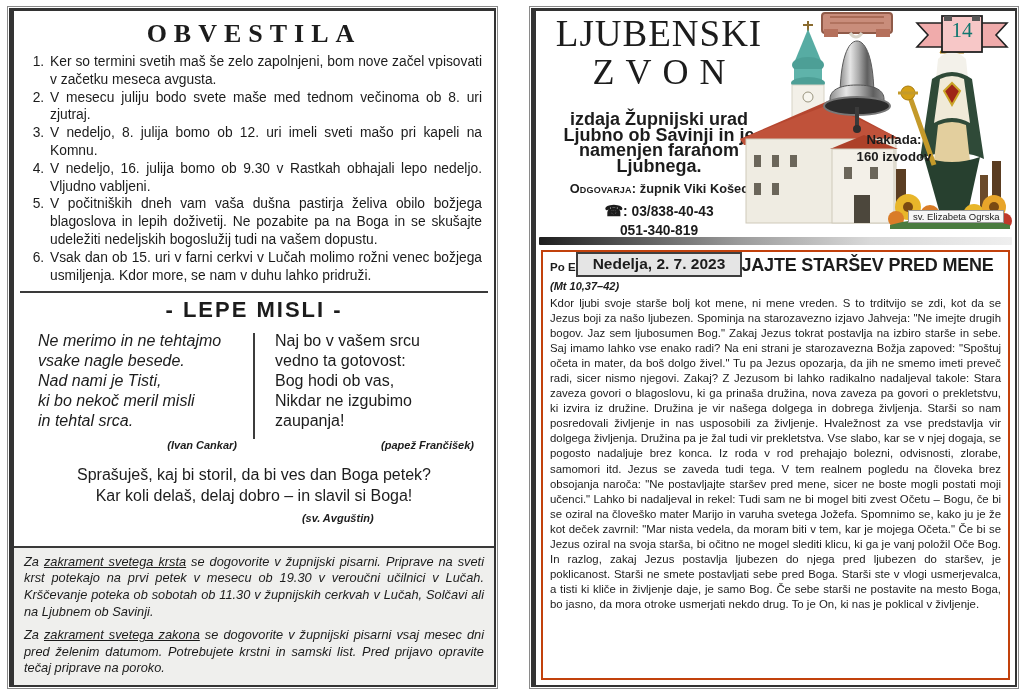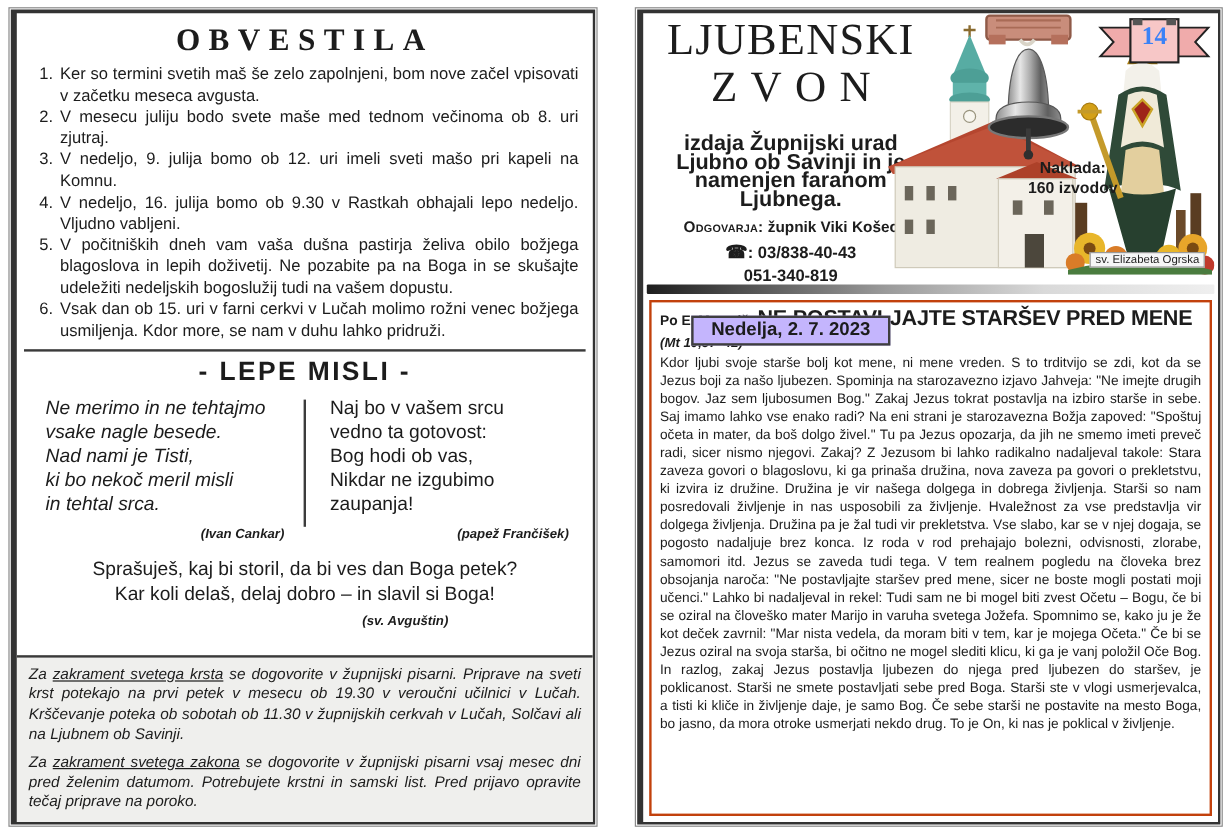--- a/index.html
+++ b/index.html
@@ -54,32 +54,32 @@
   .masthead { position:relative; height:226px; }
   .mast-left { position:absolute; left:4px; top:4px; width:238px; text-align:center; }
   .mast-title1 { font-family:"Liberation Serif", serif; font-size:37px; line-height:38px; letter-spacing:1px; }
   .mast-title2 { font-family:"Liberation Serif", serif; font-size:36px; line-height:38px; letter-spacing:11px; padding-left:11px; }
   .publisher { font-size:18px; font-weight:bold; line-height:15.5px; margin-top:21px; padding:0 6px; }
   .responsible { font-size:12.8px; font-weight:bold; margin-top:7px; }
   .responsible .sc { font-variant:small-caps; letter-spacing:.2px; }
   .phones { font-size:13.8px; font-weight:bold; margin-top:5px; line-height:19px; }
   .phone-icon { font-size:15px; }
   .date-box {
-    display:inline-block; margin-top:24px; border:2px solid #3e3e3e; background:#c4b5fd;
+    display:inline-block; margin-top:12px; border:2px solid #3e3e3e; background:#e5e5e5;
     padding:1px 15px 2px 15px; font-size:15.5px; font-weight:bold;
   }
   .mast-art { position:absolute; }
   .church-illu { left:196px; top:6px; width:172px; height:210px; }
   .bell-illu   { left:264px; top:0px;  width:112px; height:124px; }
   .naklada { left:310px; top:120px; width:96px; text-align:center; font-size:13.2px; font-weight:bold; line-height:17px; z-index:5; }
   .statue-illu { left:352px; top:28px; width:124px; height:190px; }
   .ribbon { left:379px; top:2px; width:94px; height:42px; }
   .ribbon-num {
     position:absolute; left:411px; top:7px; width:30px; text-align:center;
-    font-family:"Liberation Serif", serif; font-size:21px; font-weight:bold; color:#3b82f6;
+    font-family:"Liberation Serif", serif; font-size:21px; font-weight:normal; color:#0f766e;
   }
   .statue-caption {
     position:absolute; left:372px; top:199px; background:#f6f6f6; border:1px solid #999;
     font-size:9.5px; padding:0 4px; white-space:nowrap; color:#222;
   }
   .grad-bar {
     height:8px; margin:0 3px;
     background:linear-gradient(90deg,#1e1e1e 0%,#4a4a4a 15%,#9a9a9a 42%,#d9d9d9 70%,#efefef 100%);
     border-radius:1px;
   }
@@ -97,21 +97,21 @@
 <body>
 
 <div class="canvas">
 
   <div class="page page-left">
     <div class="obvestila-title">OBVESTILA</div>
 
     <ol class="announcements">
       <li>Ker so termini svetih maš še zelo zapolnjeni, bom nove začel vpisovati v začetku meseca avgusta.</li>
       <li>V mesecu juliju bodo svete maše med tednom večinoma ob 8. uri zjutraj.</li>
-      <li>V nedeljo, 9. julija bomo ob 12. uri imeli sveti mašo pri kapeli na Komnu.</li>
+      <li>V nedeljo, 8. julija bomo ob 12. uri imeli sveti mašo pri kapeli na Komnu.</li>
       <li>V nedeljo, 16. julija bomo ob 9.30 v Rastkah obhajali lepo nedeljo. Vljudno vabljeni.</li>
       <li>V počitniških dneh vam vaša dušna pastirja želiva obilo božjega blagoslova in lepih doživetij. Ne pozabite pa na Boga in se skušajte udeležiti nedeljskih bogoslužij tudi na vašem dopustu.</li>
       <li>Vsak dan ob 15. uri v farni cerkvi v Lučah molimo rožni venec božjega usmiljenja. Kdor more, se nam v duhu lahko pridruži.</li>
     </ol>
 
     <div class="divider"></div>
 
     <div class="lepe-misli-title">- LEPE MISLI -</div>
 
     <div class="poems">

